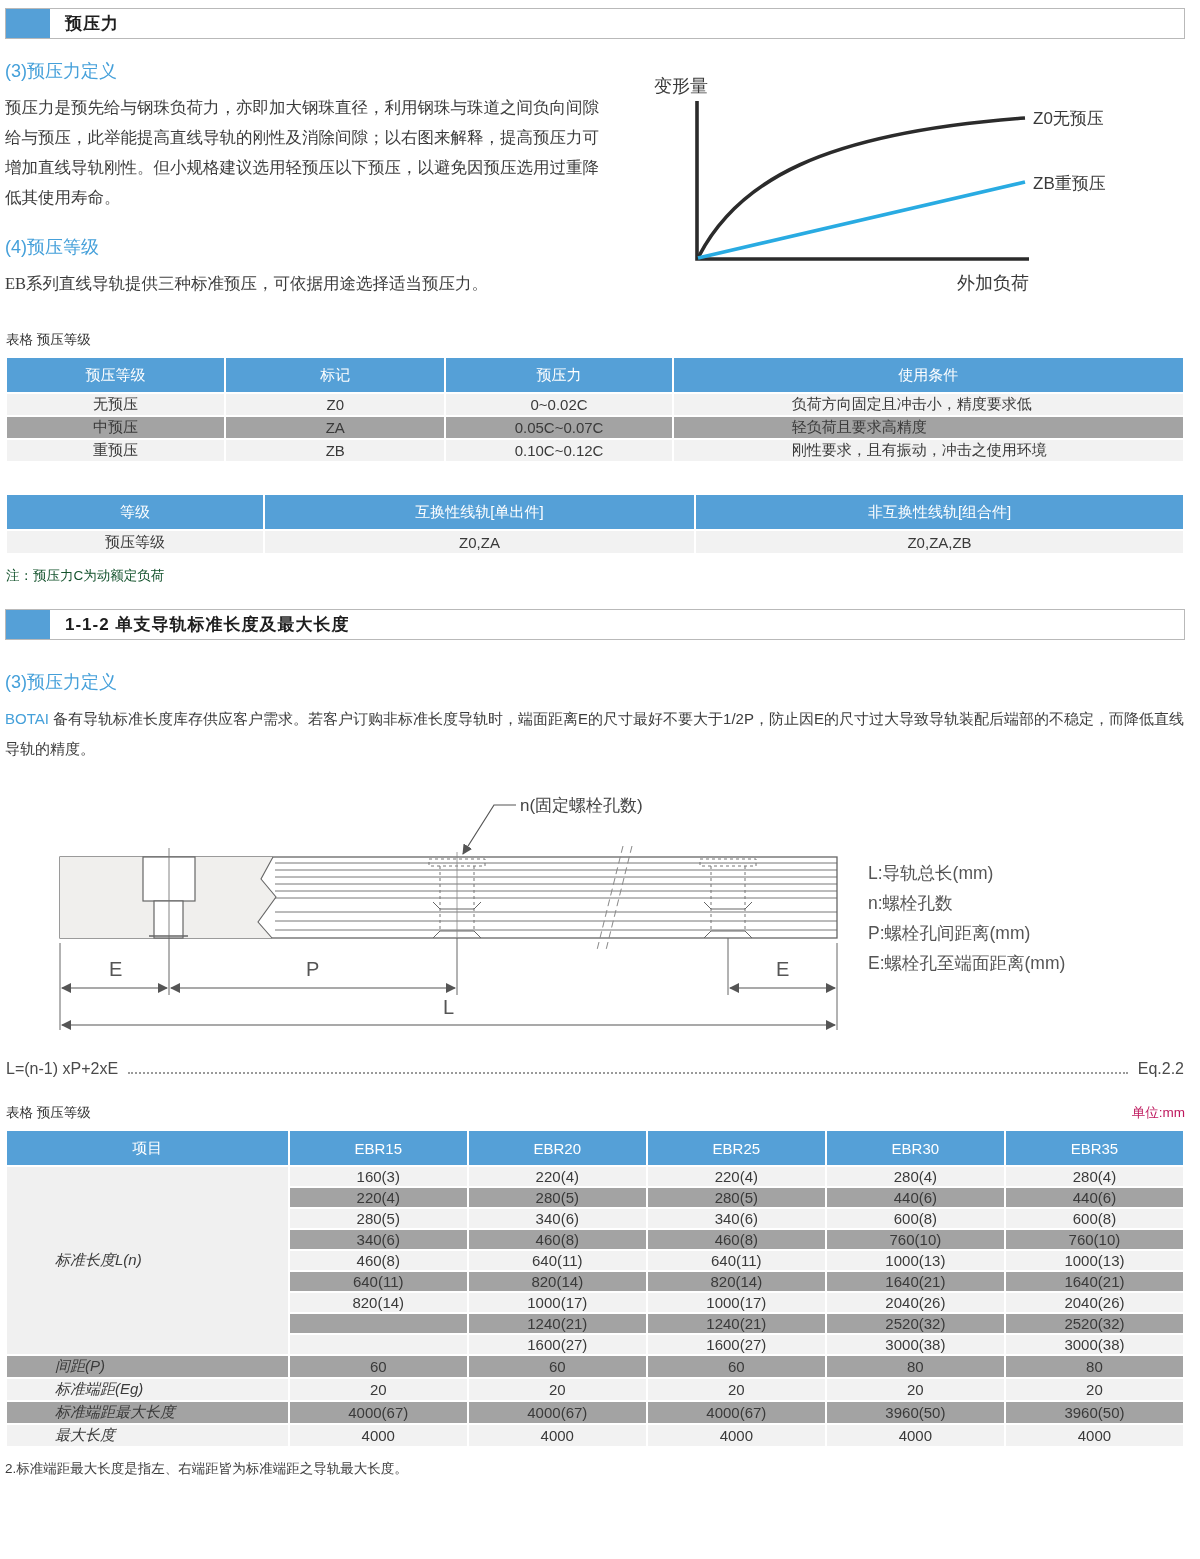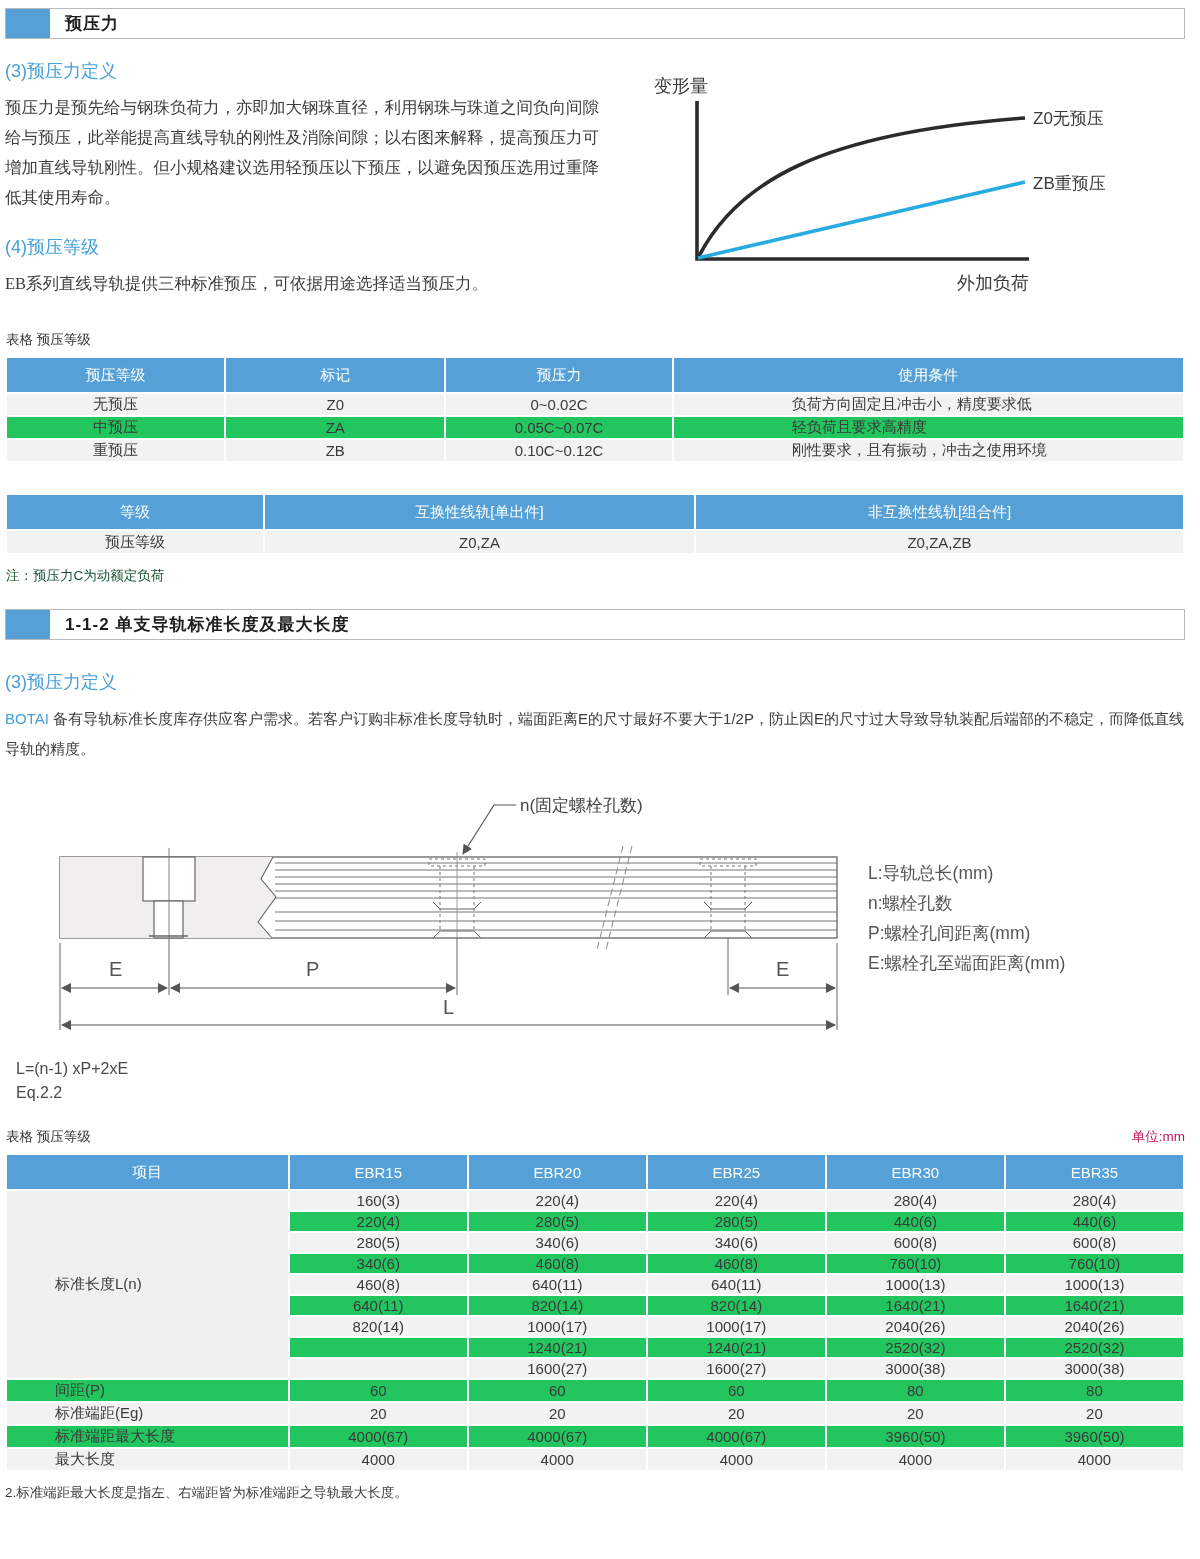--- a/index.html
+++ b/index.html
@@ -41,50 +41,50 @@
   table { width:100%; border-collapse:collapse; table-layout:fixed; }
   th {
     background:#55a0d7; color:#fff; font-weight:normal; font-size:15px;
     height:36px; border:2px solid #fff; text-align:center;
   }
   td {
     font-size:15px; color:#3a3a3a; text-align:center;
     height:20px; border:2px solid #fff; padding:1px 2px;
   }
   td.light { background:#f2f2f2; }
-  td.dark  { background:#22c55e; }
+  td.dark  { background:#a3a3a3; }
   td.span-label { background:#f0f0f0; }
 
   #tbl-preload th:nth-child(1){width:18.6%}
   #tbl-preload th:nth-child(2){width:18.7%}
   #tbl-preload th:nth-child(3){width:19.3%}
   #tbl-preload th:nth-child(4){width:43.4%}
   #tbl-preload td:nth-child(4){ text-align:left; padding-left:118px; }
   #tbl-preload td { height:21px; }
 
   #tbl-grade th:nth-child(1){width:21.9%}
   #tbl-grade th:nth-child(2){width:36.6%}
   #tbl-grade th:nth-child(3){width:41.5%}
   #tbl-grade td { height:24px; }
 
   #tbl-length th:nth-child(1){width:24%}
-  #tbl-length td.item, #tbl-length td.span-label { text-align:left; padding-left:48px; }
+  #tbl-length td.item, #tbl-length td.span-label { text-align:left; padding-left:48px;font-style:italic; }
 
   .small-note { font-size:13.5px; color:#14532d; margin:12px 0 0 1px; }
 
   
   .sec2-bar { margin-top:24px; }
   .sec2-text { font-size:15px; line-height:30px; color:#3c3c3c; margin-top:2px; }
   .brand { color:#45a0da; }
 
   
   .drawing-wrap { margin-top:14px; }
 
   
-  .formula-row { display:flex; align-items:baseline; margin:6px 1px 0 1px; font-size:16px; color:#4a4a4a;flex-direction:column; }
+  .formula-row { display:flex; align-items:baseline; margin:6px 1px 0 1px; font-size:16px; color:#4a4a4a; }
   .formula-row .dots { flex:1; border-bottom:2px dotted #9a9a9a; margin:0 10px 4px 10px; }
 
   .notes { margin-top:10px; }
   .notes div { font-size:13.5px; color:#3c3c3c; line-height:22px; }
   .notes div:nth-child(2) { padding-left:21px; }
 
   text { font-family:"Liberation Sans","DejaVu Sans",sans-serif; }
 </style>
 </head>
 <body>

